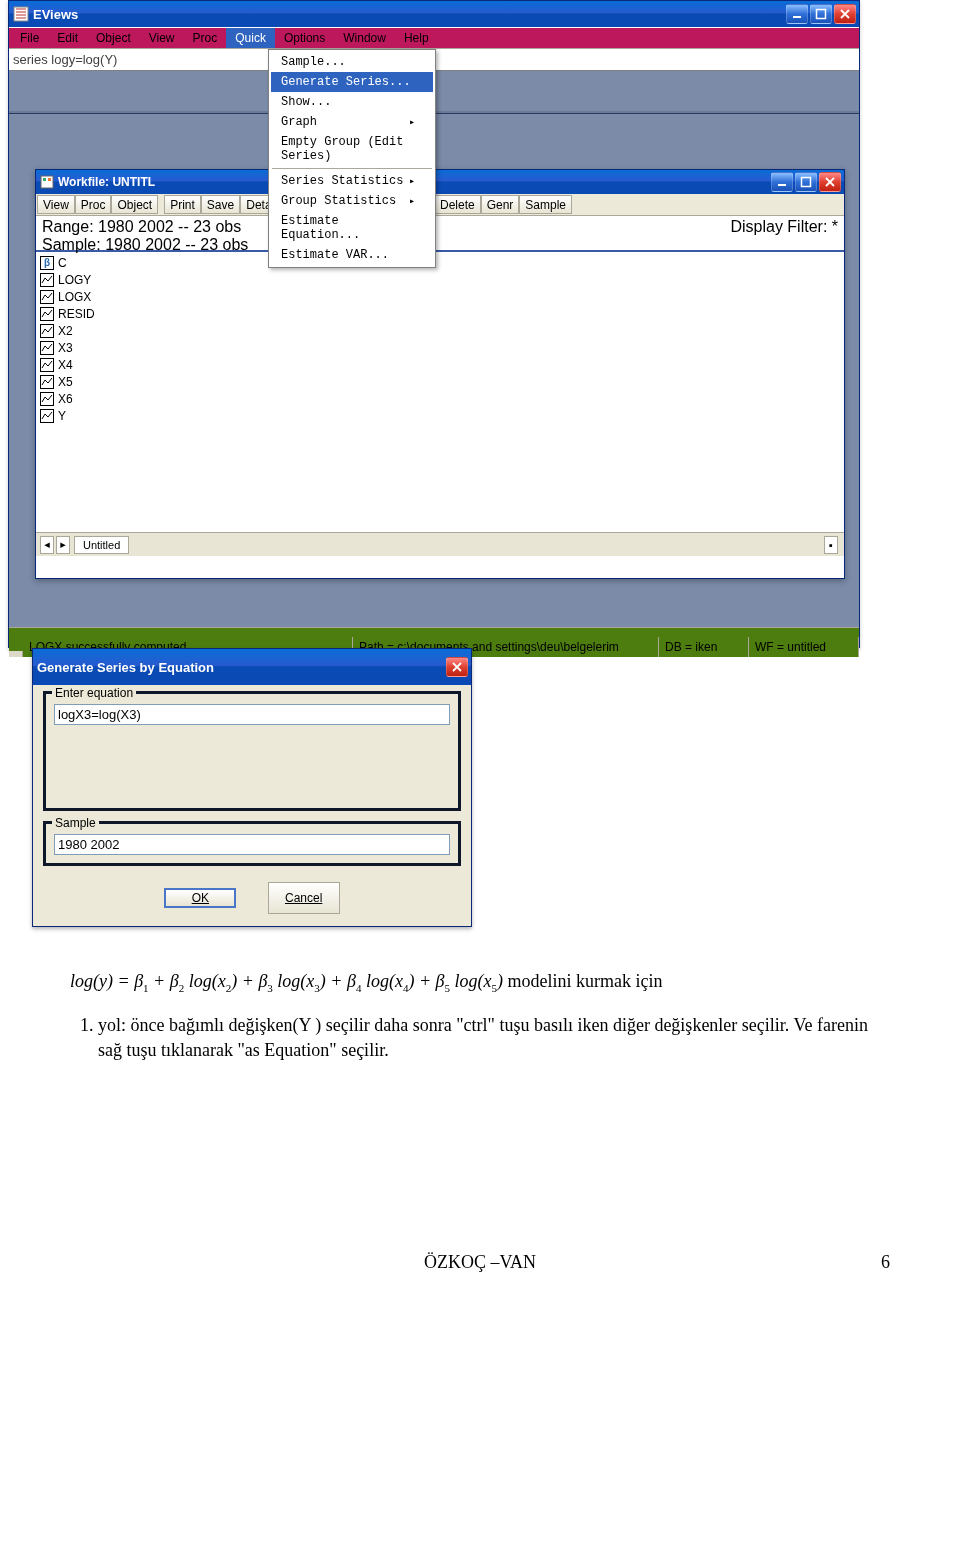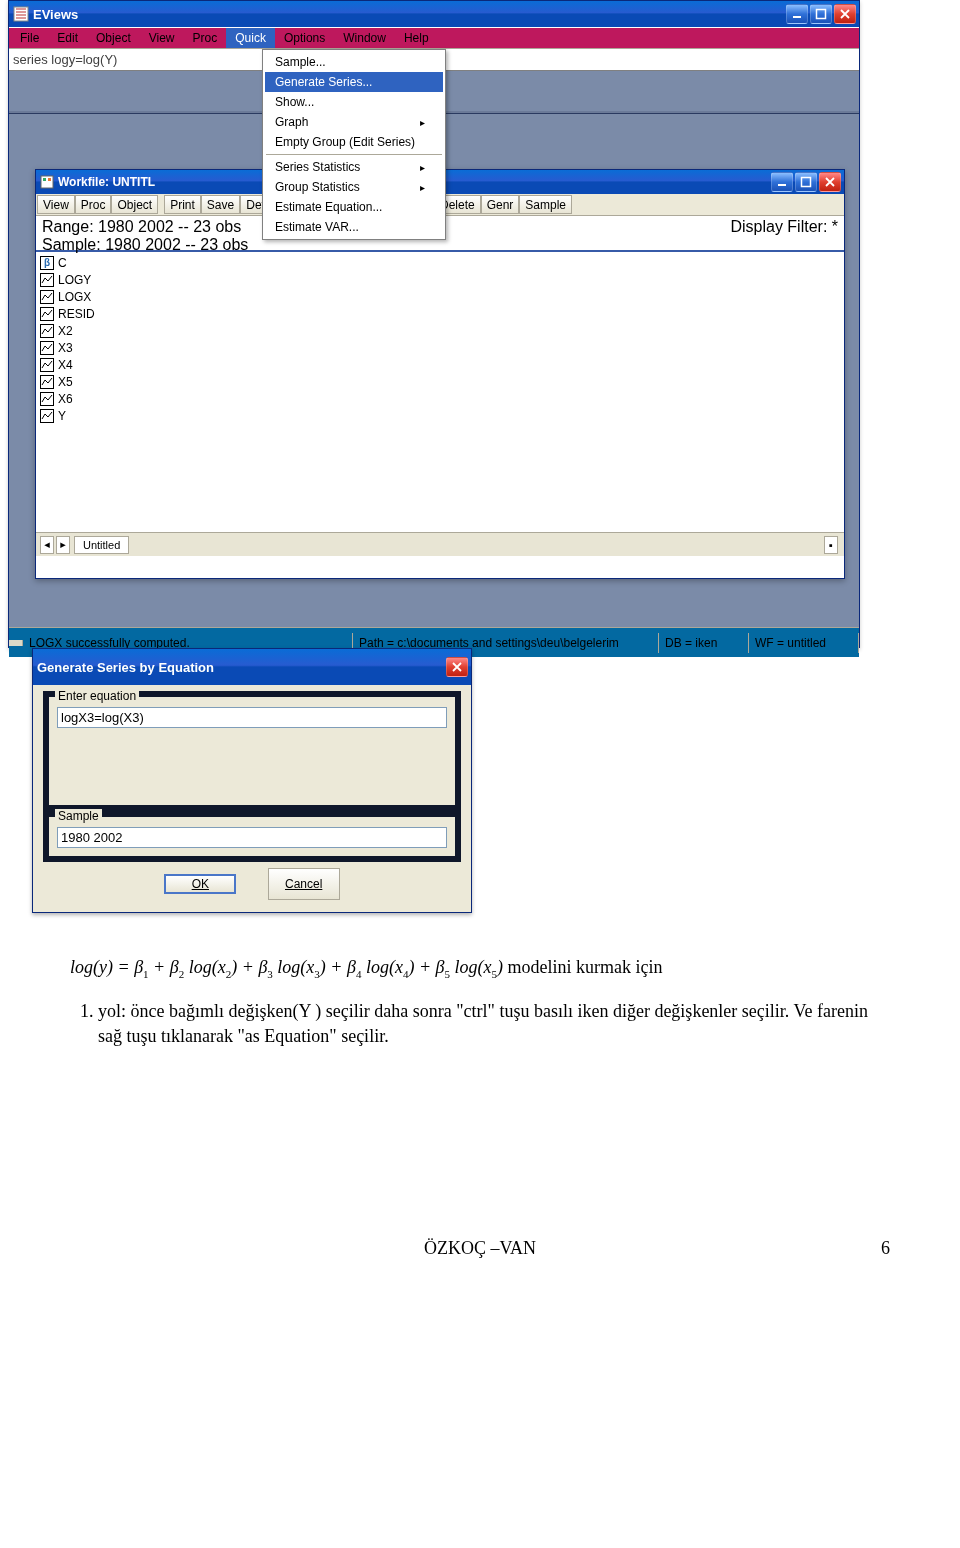--- a/index.html
+++ b/index.html
@@ -84,24 +84,24 @@
   }
   .mdi-sep {
     position:absolute;
     top:40px; height:3px; left:0; right:0;
     background:#6b7a98;
     border-bottom:1px solid #2a3a60;
   }
 
   .statusbar {
     height: 30px;
-    background: #0369a1;
+    background: #4d7c0f;
     border-top:1px solid #aca899;
     display: flex;
-    align-items: center;
+    align-items: flex-end;
     font-family: Tahoma, sans-serif;
     font-size: 12px;
   }
   .statusbar .cell {
     border-right:1px solid #aca899;
     padding:3px 6px;
     display:flex;align-items:center;
   }
 
   
@@ -179,27 +179,27 @@
   .wf-tabs .tab {
     border:1px solid #aca899;
     background:#fff;
     padding:2px 8px;
     margin-left:2px;
   }
 
   
   .dropdown {
     position:absolute;
-    left: 253px; top: 48px;
-    width: 184px;
+    left: 259px; top: 48px;
+    width: 168px;
     background:#fff;
     border:1px solid #808080;
     box-shadow: 2px 2px 4px rgba(0,0,0,0.3);
     z-index: 10;
-    font-family: Liberation Sans, sans-serif;
+    font-family: Liberation Mono, monospace;
     font-size:12px;
     padding:2px;
   }
   .dropdown .mitem {
     padding:3px 18px 3px 10px;
     display:flex;
     justify-content:space-between;
     align-items:center;
   }
   .dropdown .mitem.sel {
@@ -223,22 +223,23 @@
     margin: 0 0 0 32px;
     background:#ece9d8;
     border:1px solid #0a287a;
     box-shadow: 0 2px 4px rgba(0,0,0,0.3);
     font-family: Tahoma, sans-serif;
     font-size:12px;
   }
   .dialog .titlebar { height:36px; }
   .dialog .body { padding:6px 10px 10px 10px; }
   .fieldset {
-    border:6px solid #0f172a;
+    border:3px solid #0f172a;
     padding:10px 8px 8px 8px;
+    margin-bottom:10px;
     position:relative;
   }
   .fieldset .legend {
     position:absolute;
     top:-8px; left:6px;
     background:#ece9d8;
     padding:0 3px;
     font-size:12px;
   }
   .textinput {

